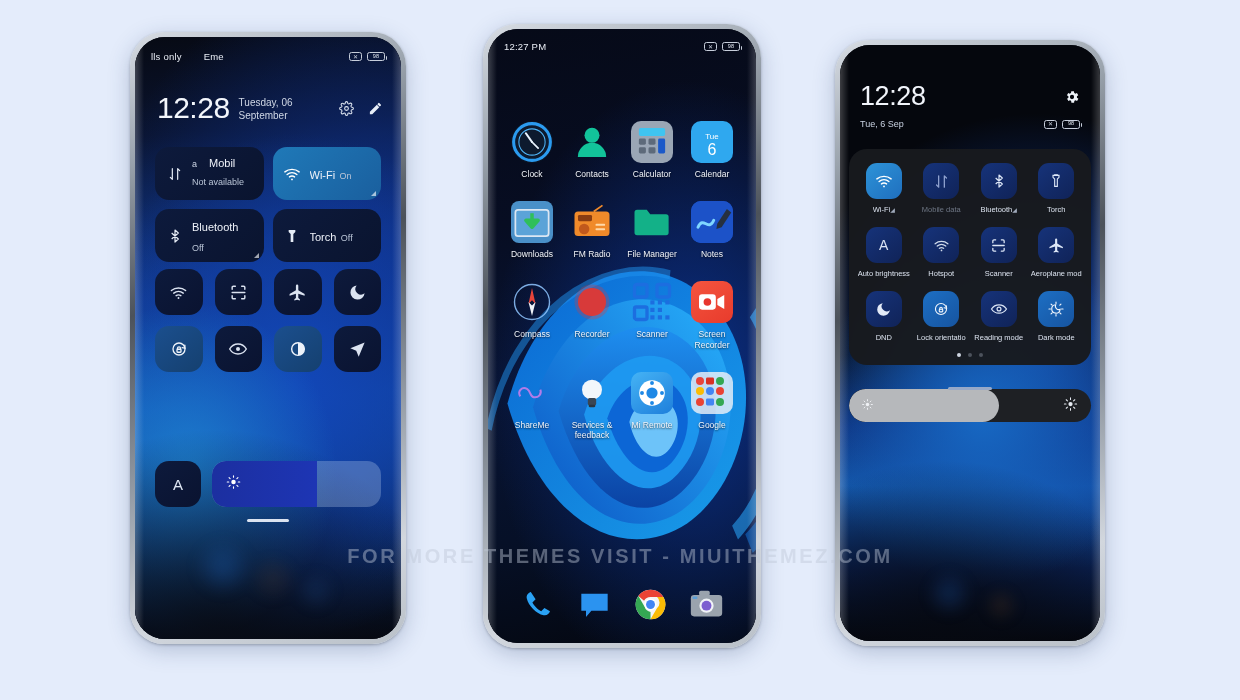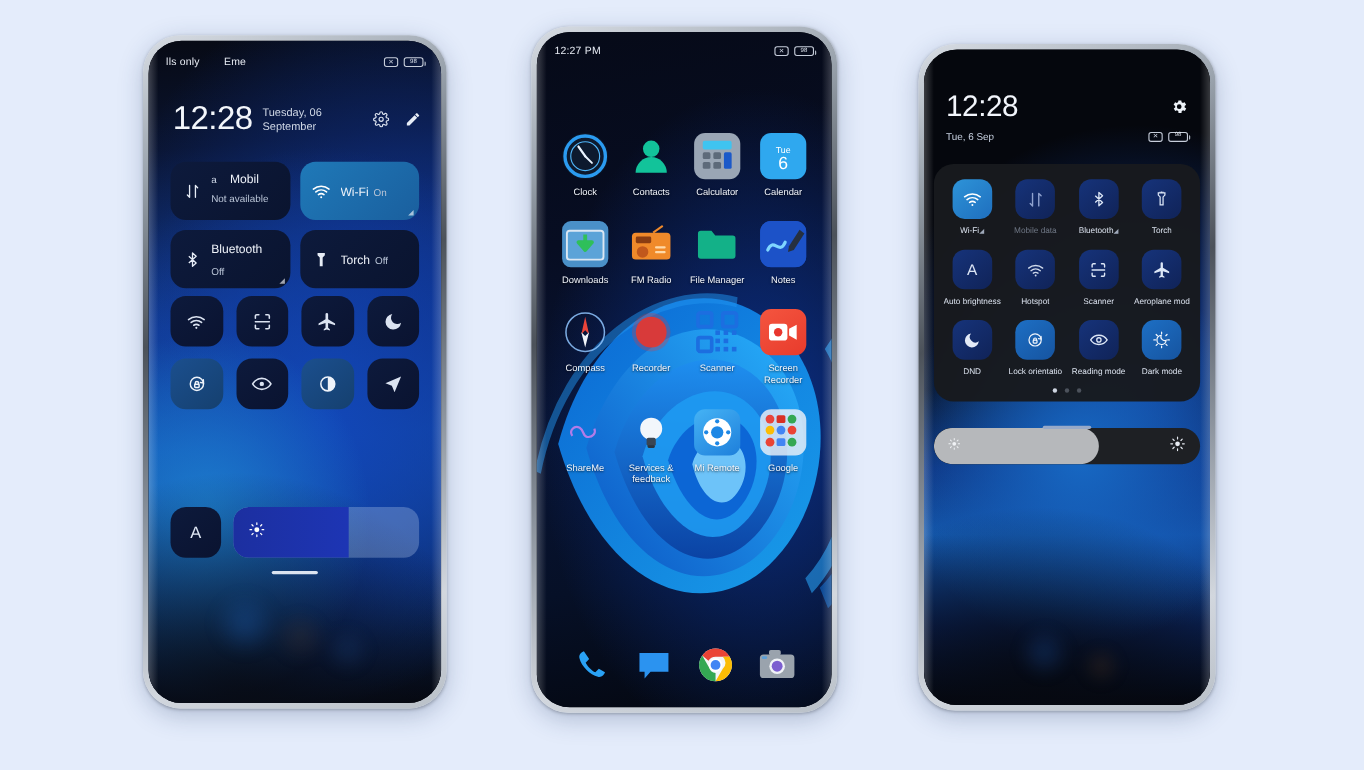--- a/index.html
+++ b/index.html
@@ -792,14 +792,15 @@
             <path d="M12 2.2v2.6M12 19.2V21.8M2.2 12h2.6M19.2 12h2.6M5.2 5.2l1.9 1.9M16.9 16.9l1.9 1.9M18.8 5.2l-1.9 1.9M7.1 16.9l-1.9 1.9"></path>
           </svg>
         </span>
       </div>
 
       <div class="handle" style="top:342px;width:44px;background:#97a9c8;"></div>
       <div class="glare"></div>
     </div>
   </div>
 
+  <div class="watermark">FOR MORE THEMES VISIT - MIUITHEMEZ.COM</div>
 
 </div>
 
 </body></html>

